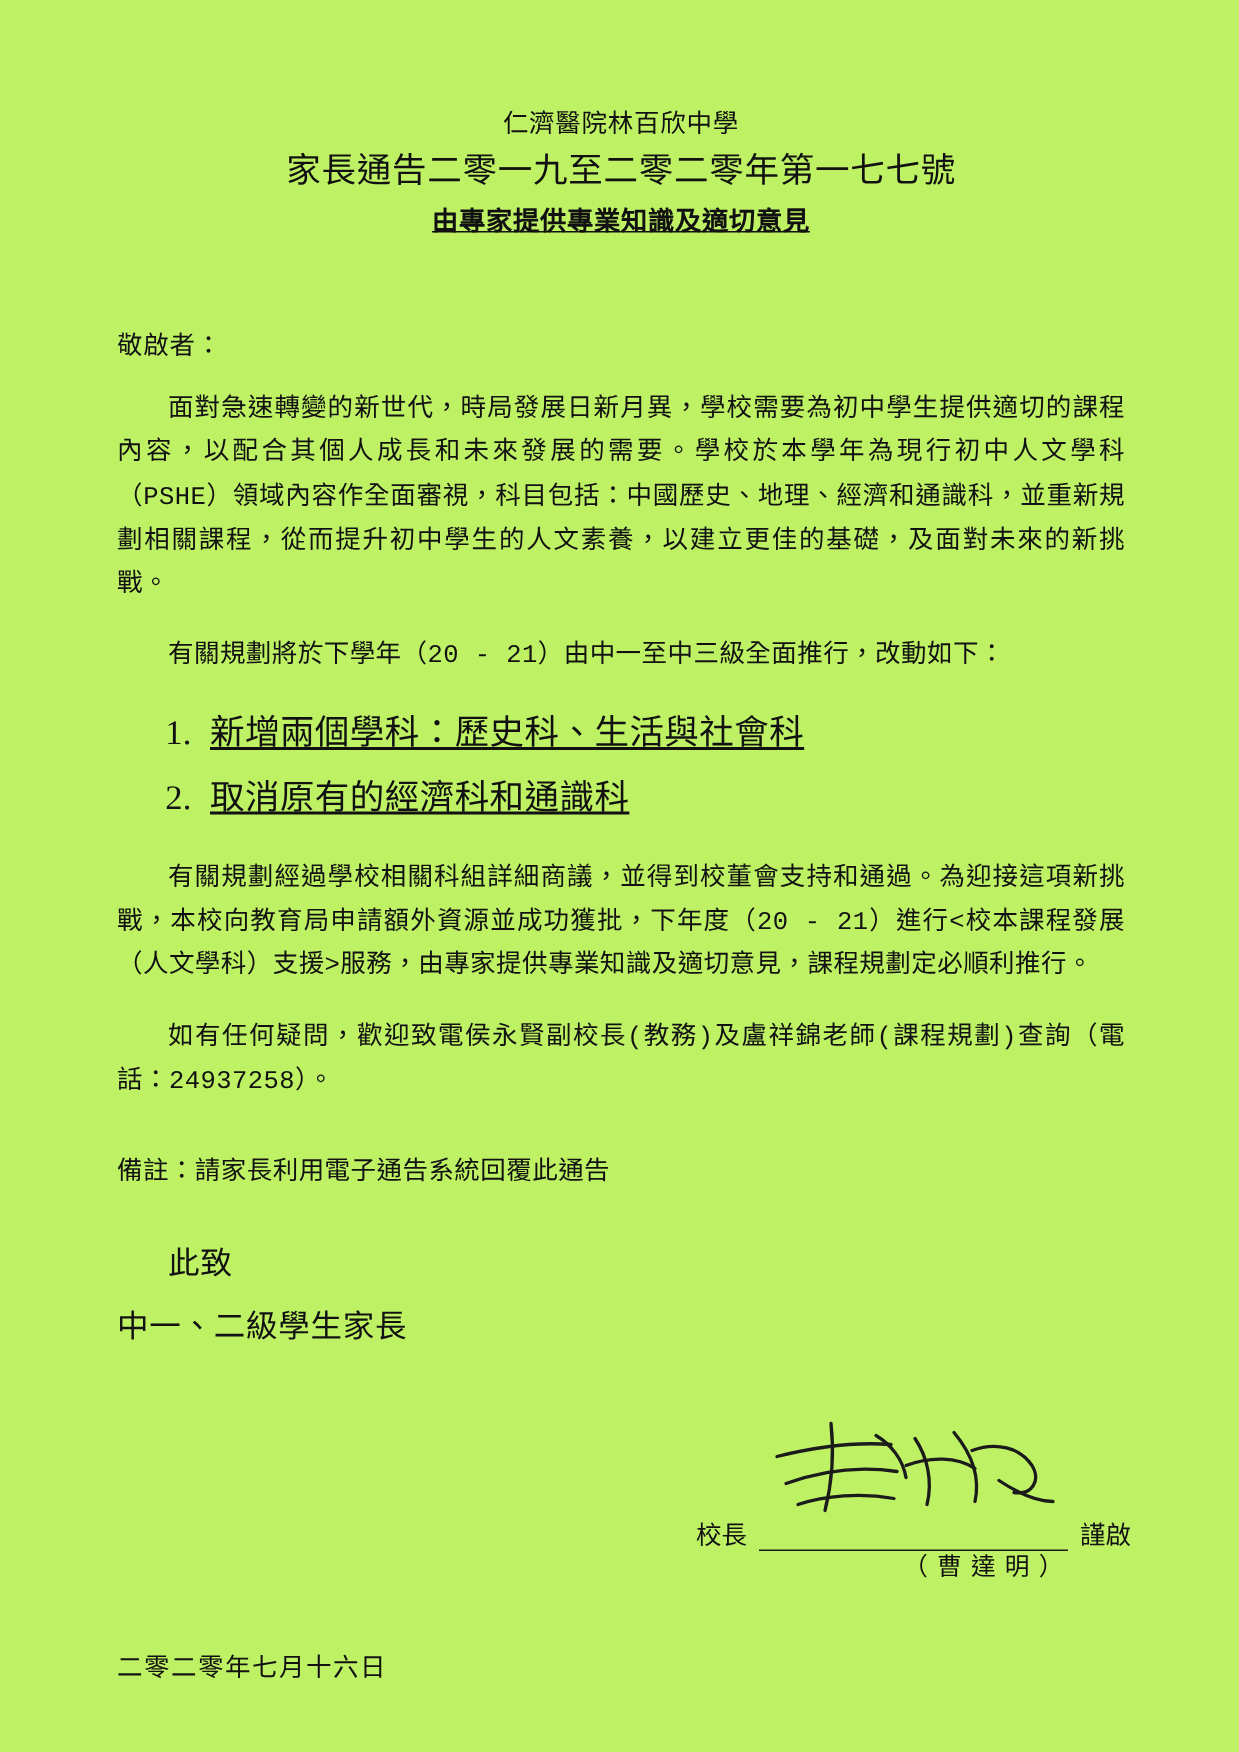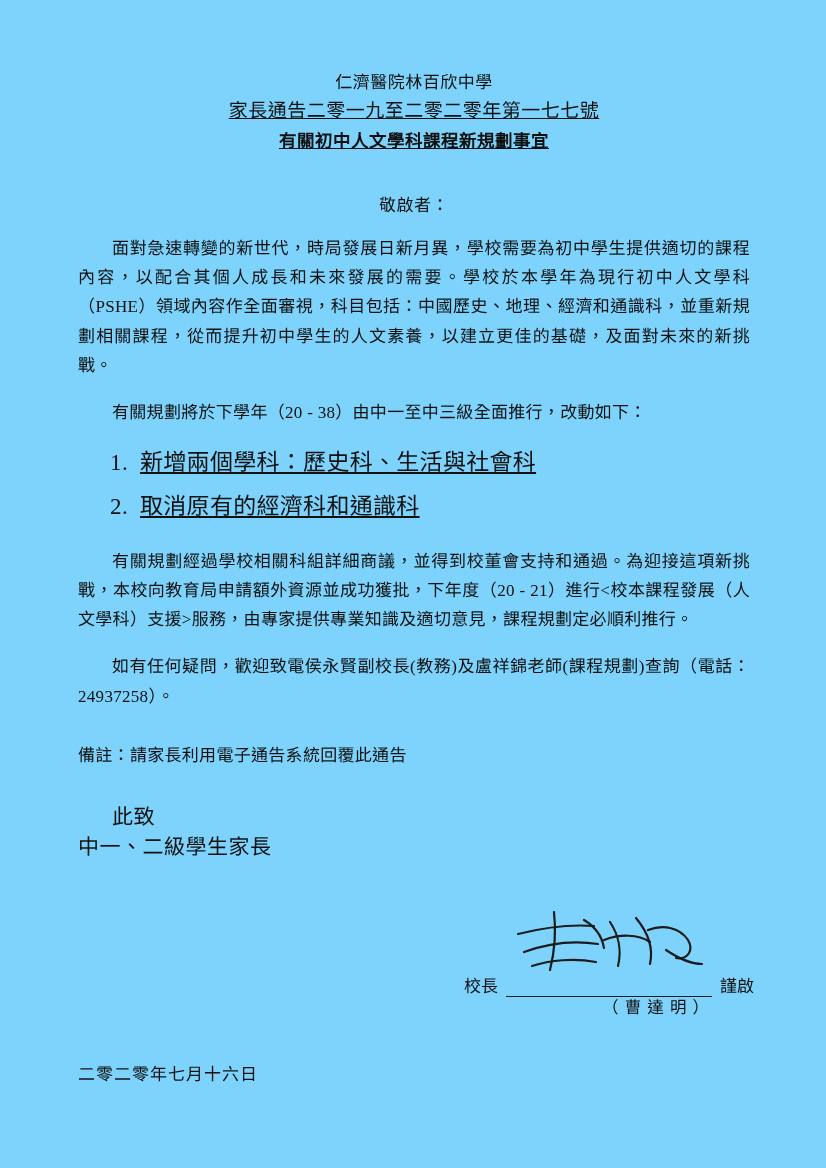--- a/index.html
+++ b/index.html
@@ -12,62 +12,61 @@
     height: 1168px;
     position: relative;
     font-family: "Liberation Serif", "DejaVu Serif", serif;
     color: #111111;
   }
   .page {
     position: absolute;
     left: 0; top: 0;
     width: 826px;
     height: 1168px;
-    background: #7dd3fc;
+    background: #bef264;
     overflow: hidden;
   }
   .content {
     position: absolute;
     left: 78px;
     top: 70px;
     width: 672px;
   }
   .header {
     text-align: center;
     line-height: 1.55;
   }
   .school-name {
     font-size: 17px;
     letter-spacing: 0.5px;
   }
   .notice-no {
-    font-size: 19px;
-    letter-spacing: 0.5px;
-    text-decoration: underline;
+    font-size: 23px;
+    letter-spacing: 0.5px;
   }
   .doc-title {
     font-size: 17.5px;
     font-weight: bold;
     text-decoration: underline;
     letter-spacing: 0.5px;
     margin-top: 2px;
   }
   .salutation {
-    margin-top: 36px;
-    font-size: 17px;
-    letter-spacing: 0.5px;
-    text-align: center;
+    margin-top: 55px;
+    font-size: 17px;
+    letter-spacing: 0.5px;
   }
   p.para {
     font-size: 17px;
     line-height: 1.72;
     text-align: justify;
     text-justify: inter-ideograph;
     margin: 18px 0 0 0;
     letter-spacing: 0.3px;
+    font-family: Liberation Mono, monospace;
   }
   p.indent {
     text-indent: 2em;
   }
   ol.subject-list {
     margin: 14px 0 0 0;
     padding-left: 56px;
     font-size: 23px;
     line-height: 1.9;
     letter-spacing: 0.3px;
@@ -83,21 +82,21 @@
   }
   .closing {
     margin-top: 34px;
     font-size: 21px;
     letter-spacing: 0.5px;
   }
   .closing .ci {
     margin-left: 34px;
   }
   .closing .addressee {
-    margin-top: 0;
+    margin-top: 12px;
   }
   .signature-block {
     position: relative;
     margin-top: 44px;
     height: 120px;
   }
   .sig-row {
     position: absolute;
     left: 386px;
     top: 68px;
@@ -145,28 +144,28 @@
 </style>
 </head>
 <body>
 
 <div class="page">
   <div class="content">
 
     <div class="header">
       <div class="school-name">仁濟醫院林百欣中學</div>
       <div class="notice-no">家長通告二零一九至二零二零年第一七七號</div>
-      <div class="doc-title">有關初中人文學科課程新規劃事宜</div>
+      <div class="doc-title">由專家提供專業知識及適切意見</div>
     </div>
 
     <div class="salutation">敬啟者：</div>
 
     <p class="para indent">面對急速轉變的新世代，時局發展日新月異，學校需要為初中學生提供適切的課程內容，以配合其個人成長和未來發展的需要。學校於本學年為現行初中人文學科（PSHE）領域內容作全面審視，科目包括：中國歷史、地理、經濟和通識科，並重新規劃相關課程，從而提升初中學生的人文素養，以建立更佳的基礎，及面對未來的新挑戰。</p>
 
-    <p class="para indent">有關規劃將於下學年（20 - 38）由中一至中三級全面推行，改動如下：</p>
+    <p class="para indent">有關規劃將於下學年（20 - 21）由中一至中三級全面推行，改動如下：</p>
 
     <ol class="subject-list">
       <li>新增兩個學科：歷史科、生活與社會科</li>
       <li>取消原有的經濟科和通識科</li>
     </ol>
 
 
     <p class="para indent">有關規劃經過學校相關科組詳細商議，並得到校董會支持和通過。為迎接這項新挑戰，本校向教育局申請額外資源並成功獲批，下年度（20 - 21）進行&lt;校本課程發展（人文學科）支援&gt;服務，由專家提供專業知識及適切意見，課程規劃定必順利推行。</p>
 
     <p class="para indent">如有任何疑問，歡迎致電侯永賢副校長(教務)及盧祥錦老師(課程規劃)查詢（電話：24937258）。</p>

